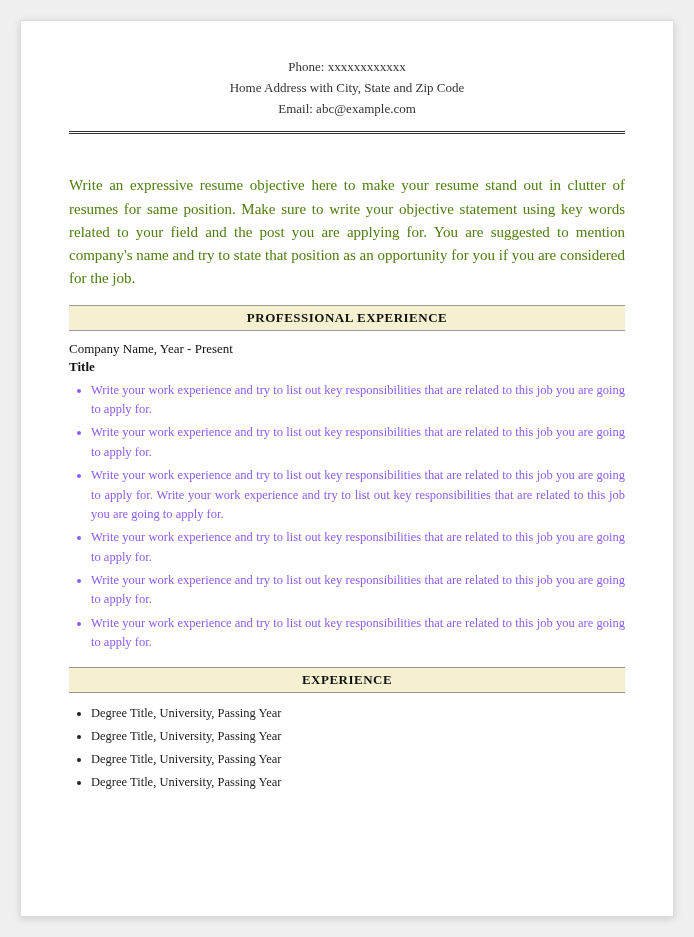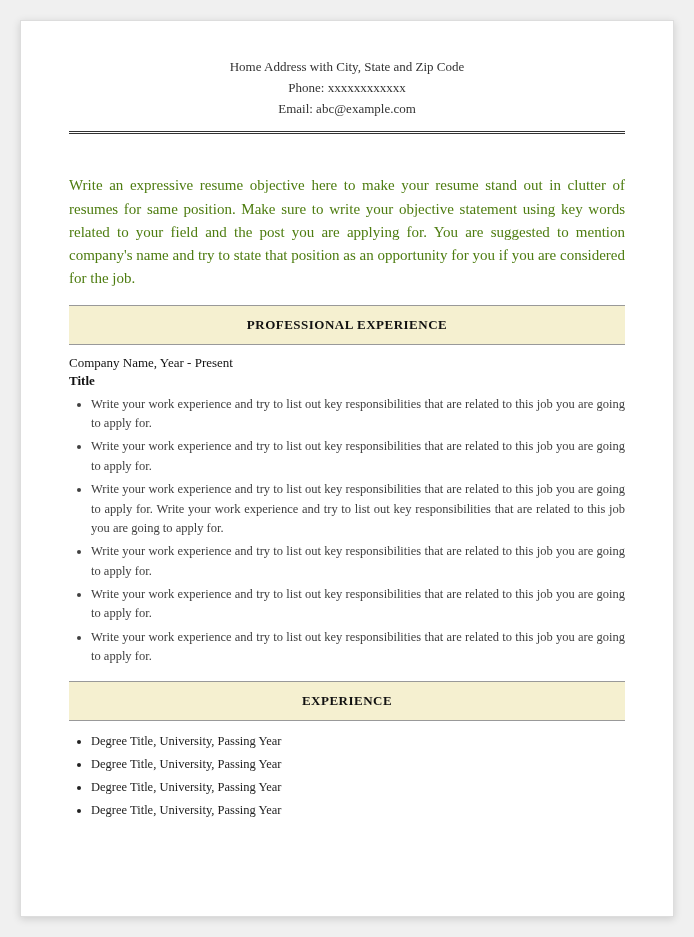--- a/index.html
+++ b/index.html
@@ -62,21 +62,21 @@
     }
 
     .section-header {
       background-color: #f5f0d0;
       border-top: 1.5px solid #999;
       border-bottom: 1.5px solid #999;
       text-align: center;
       font-size: 13px;
       font-weight: bold;
       letter-spacing: 0.5px;
-      padding: 11px 0;
+      padding: 4px 0;
       margin-bottom: 10px;
       color: #111;
     }
 
     .experience-section {
       margin-bottom: 14px;
     }
 
     .company-line {
       font-size: 13px;
@@ -88,21 +88,21 @@
     .title-line {
       font-size: 13px;
       font-weight: bold;
       margin-bottom: 6px;
       color: #111;
     }
 
     .bullet-list {
       padding-left: 22px;
       font-size: 12.5px;
-      color: #404040;
+      color: #8b5cf6;
       line-height: 1.55;
     }
 
     .bullet-list li {
       margin-bottom: 4px;
       text-align: justify;
     }
 
     .education-section {
       margin-bottom: 14px;
@@ -127,22 +127,22 @@
       text-align: justify;
     }
   </style>
 </head>
 <body>
 
 <div class="resume-container">
 
   <div class="header-section">
     <div class="contact-info">
+      <div>Phone: xxxxxxxxxxxx</div>
       <div>Home Address with City, State and Zip Code</div>
-      <div>Phone: xxxxxxxxxxxx</div>
       <div>Email: abc@example.com</div>
     </div>
   </div>
 
   <hr class="divider-double">
 
   <div class="objective-section">
     <span>Write an expressive resume objective here to make your resume stand out in clutter of resumes for same position. Make sure to write your objective statement using key words related to your field and the post you are applying for. You are suggested to mention company's name and try to state that position as an opportunity for you if you are considered for the job.</span>
   </div>
 

